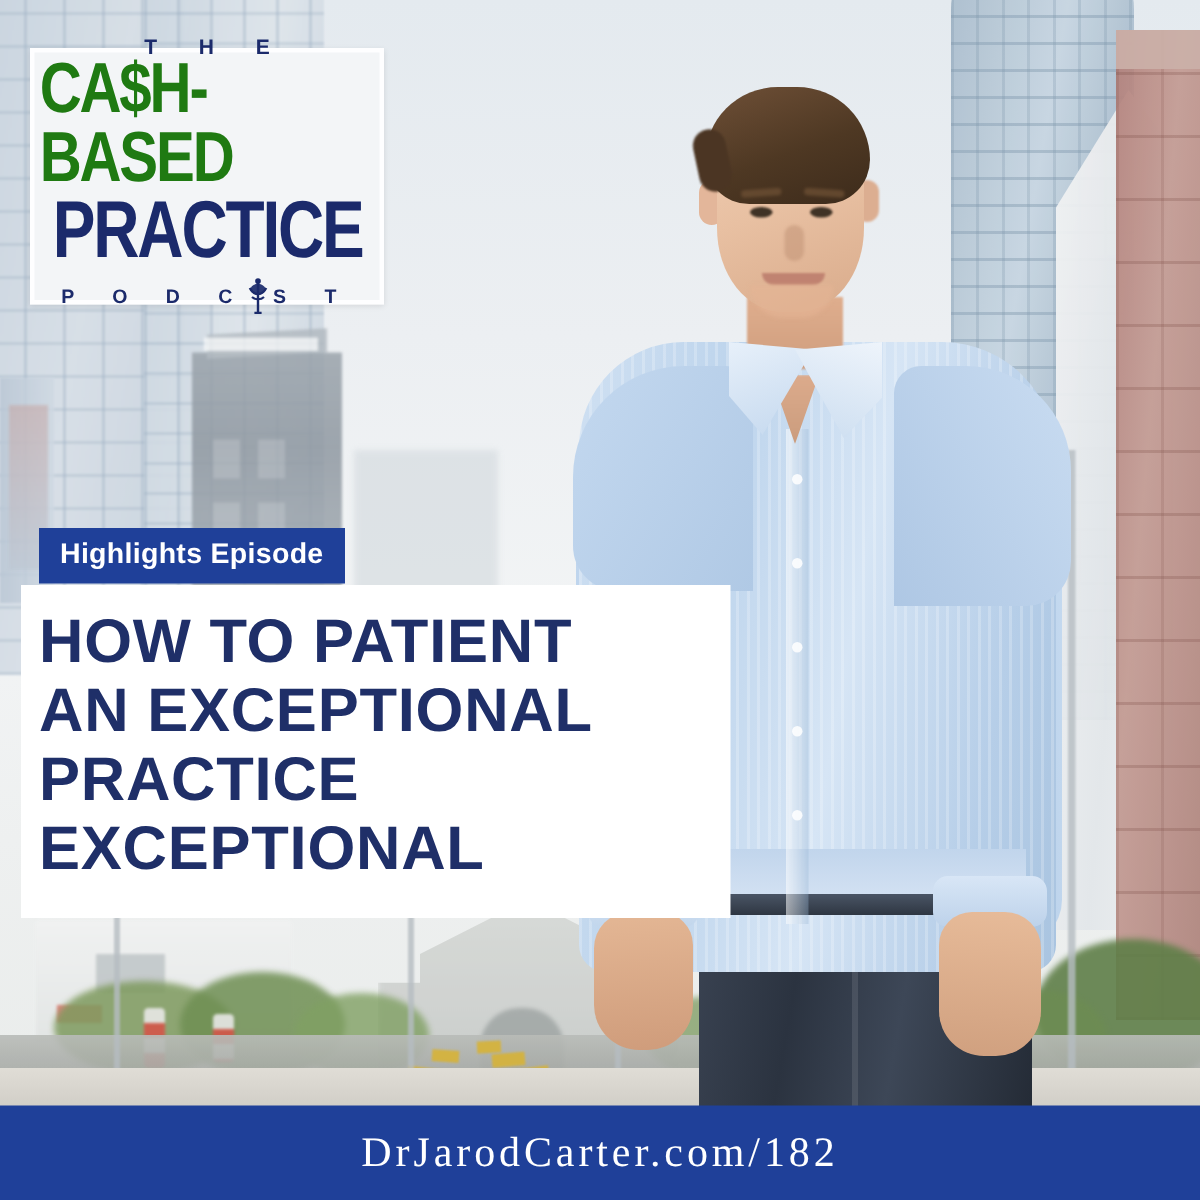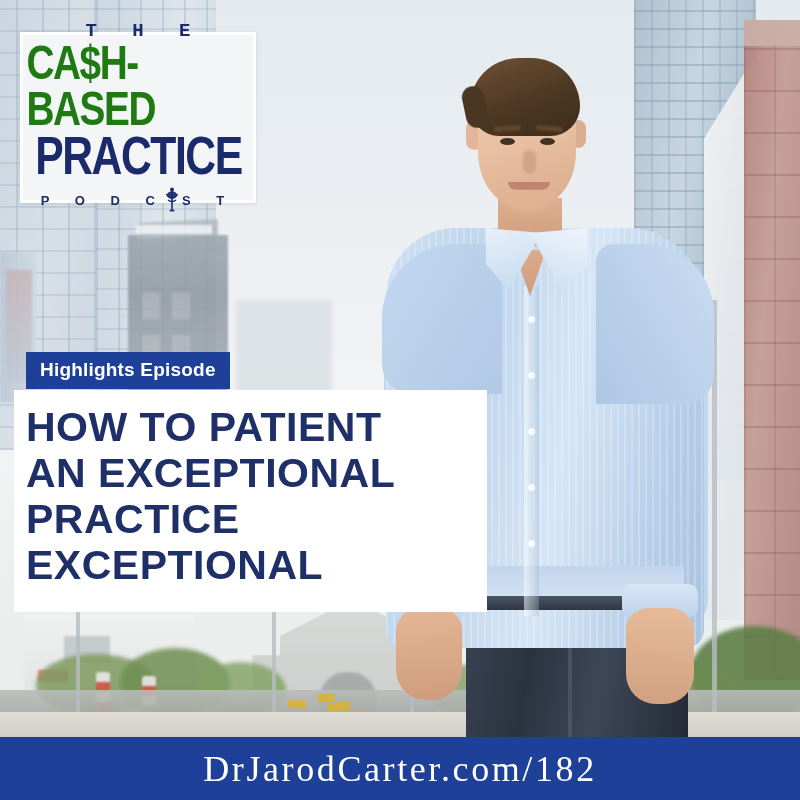--- a/index.html
+++ b/index.html
@@ -278,22 +278,22 @@
 
   
   .logo-card{
     position:absolute;left:20px;top:32px;width:230px;height:165px;
     background:#f3f5f7;
     border:3px solid rgba(255,255,255,.9);
     box-shadow:0 1px 4px rgba(0,0,0,.10);
     display:flex;flex-direction:column;align-items:center;justify-content:center;
   }
   .logo-the{
-    font-family:Liberation Mono, monospace;
-    font-weight:700;font-size:19px;letter-spacing:12px;
+    font-family:Liberation Sans, sans-serif;
+    font-weight:700;font-size:14px;letter-spacing:12px;
     color:#1b2a6b;line-height:1;margin-left:12px;margin-bottom:2px;
   }
   .logo-cash{
     font-family:"Liberation Sans",sans-serif;
     font-weight:700;font-size:40px;letter-spacing:-1.5px;
     color:#1f7a12;line-height:.98;
     transform:scaleY(1.18) scaleX(.97);transform-origin:center;
     margin-top:4px;
   }
   .logo-practice{
@@ -343,21 +343,21 @@
 
   
   .bottom-bar{
     position:absolute;left:0;top:737px;width:800px;height:63px;
     background:#1f4099;
     display:flex;align-items:center;justify-content:center;
   }
   .bottom-bar .url{
     font-family:"Liberation Serif",serif;
     color:#ffffff;
-    font-size:36px;
+    font-size:28px;
     letter-spacing:2.6px;
     white-space:nowrap;
   }
 </style>
 </head>
 <body>
 
 <div id="canvas">
 
   <div class="photo">

